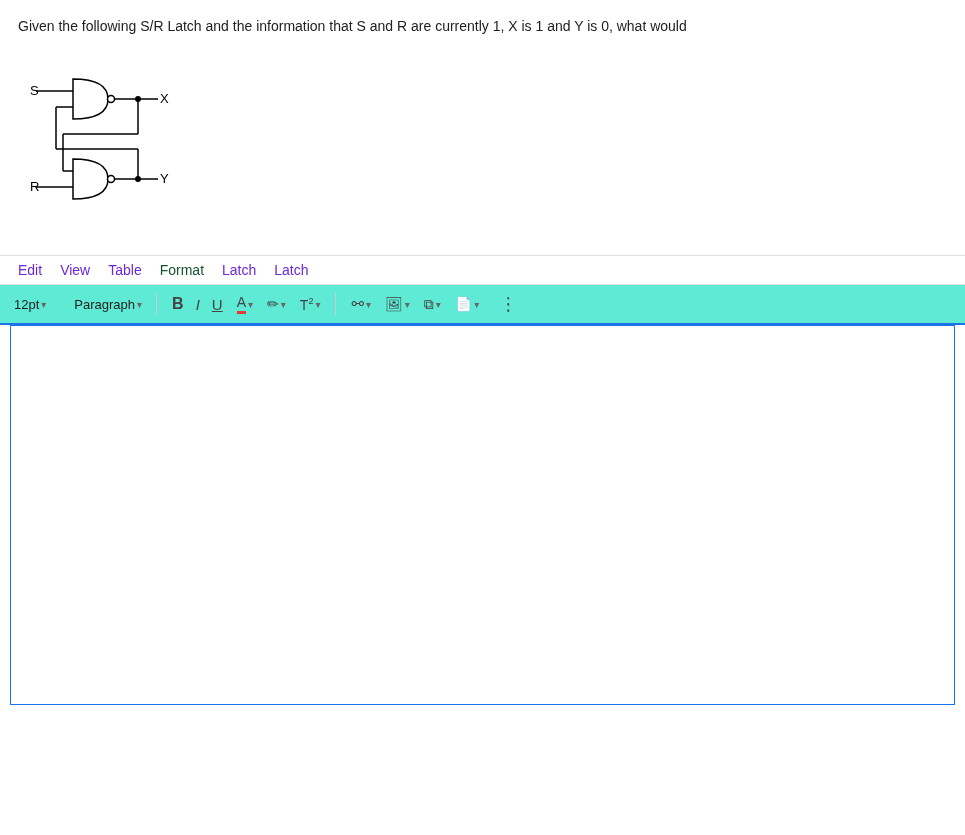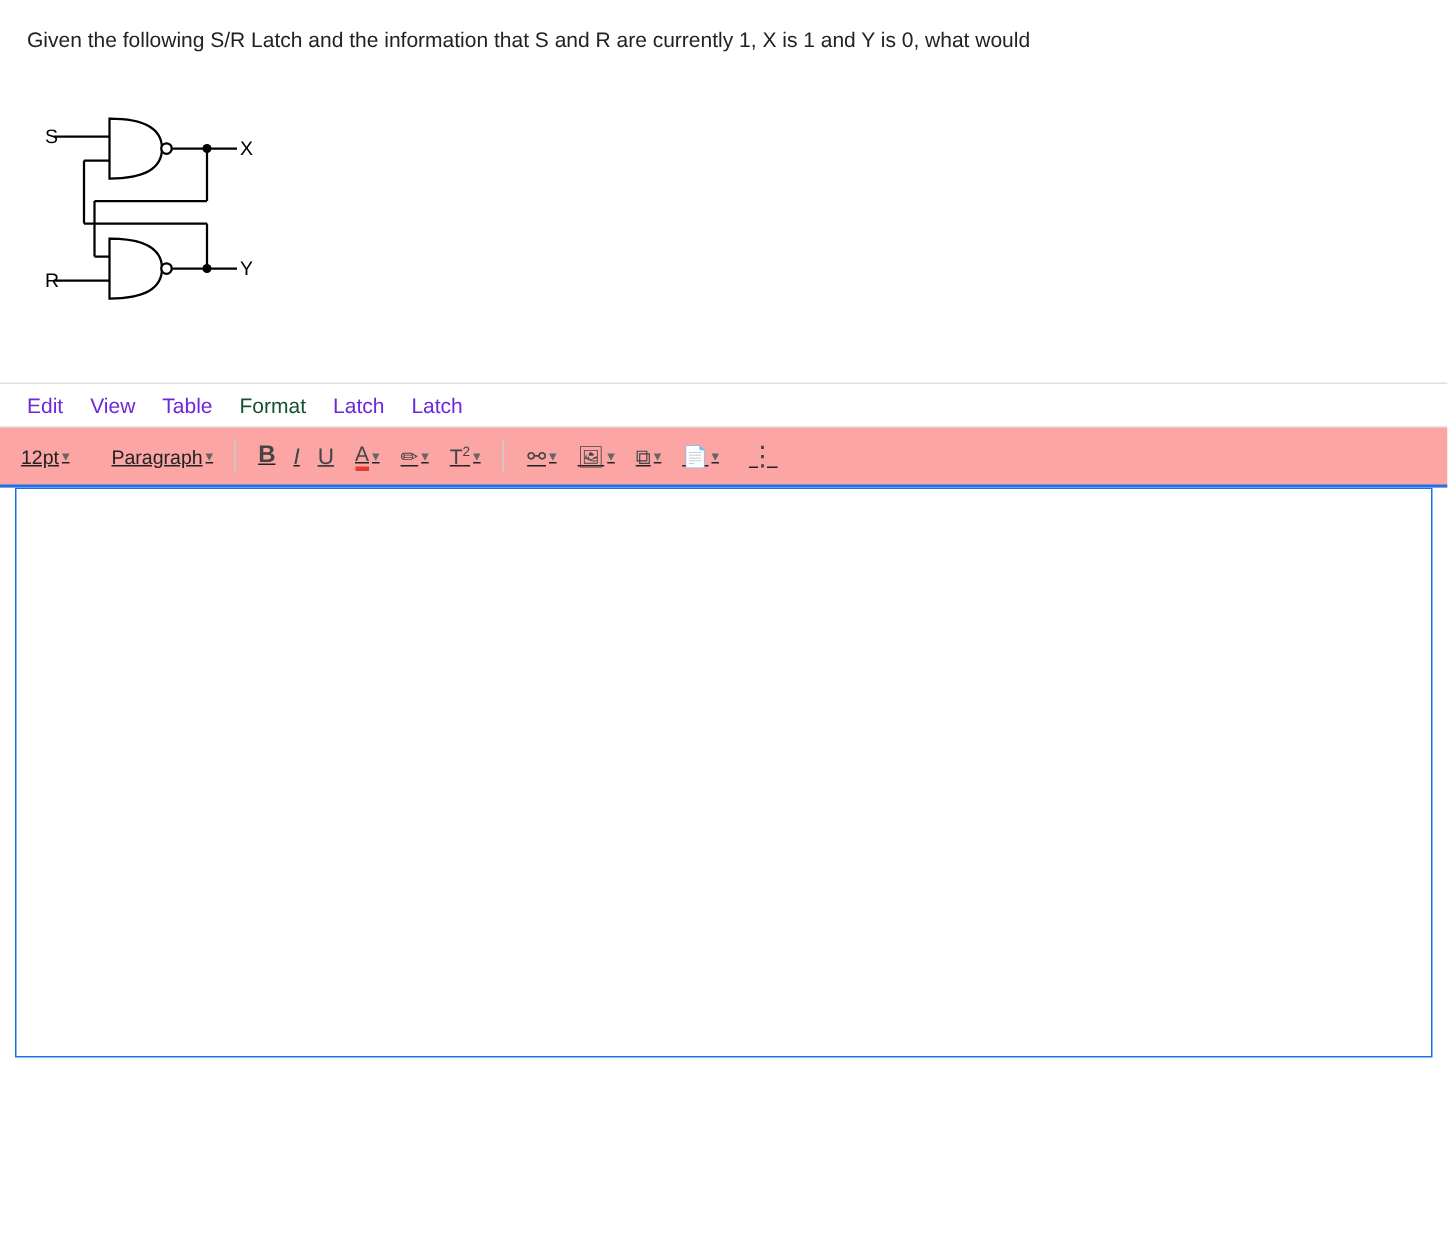--- a/index.html
+++ b/index.html
@@ -43,23 +43,22 @@
       color: #14532d;
       font-weight: 500;
     }
 
     .toolbar {
       display: flex;
       align-items: center;
       padding: 4px 10px;
       border-bottom: 2px solid #1a73e8;
       gap: 4px;
-      background: #fca5a5;
+      background: #5eead4;
       min-height: 40px;
-      text-decoration: underline;
     }
 
     .toolbar-group {
       display: flex;
       align-items: center;
       gap: 2px;
     }
 
     .toolbar-divider {
       width: 1px;

